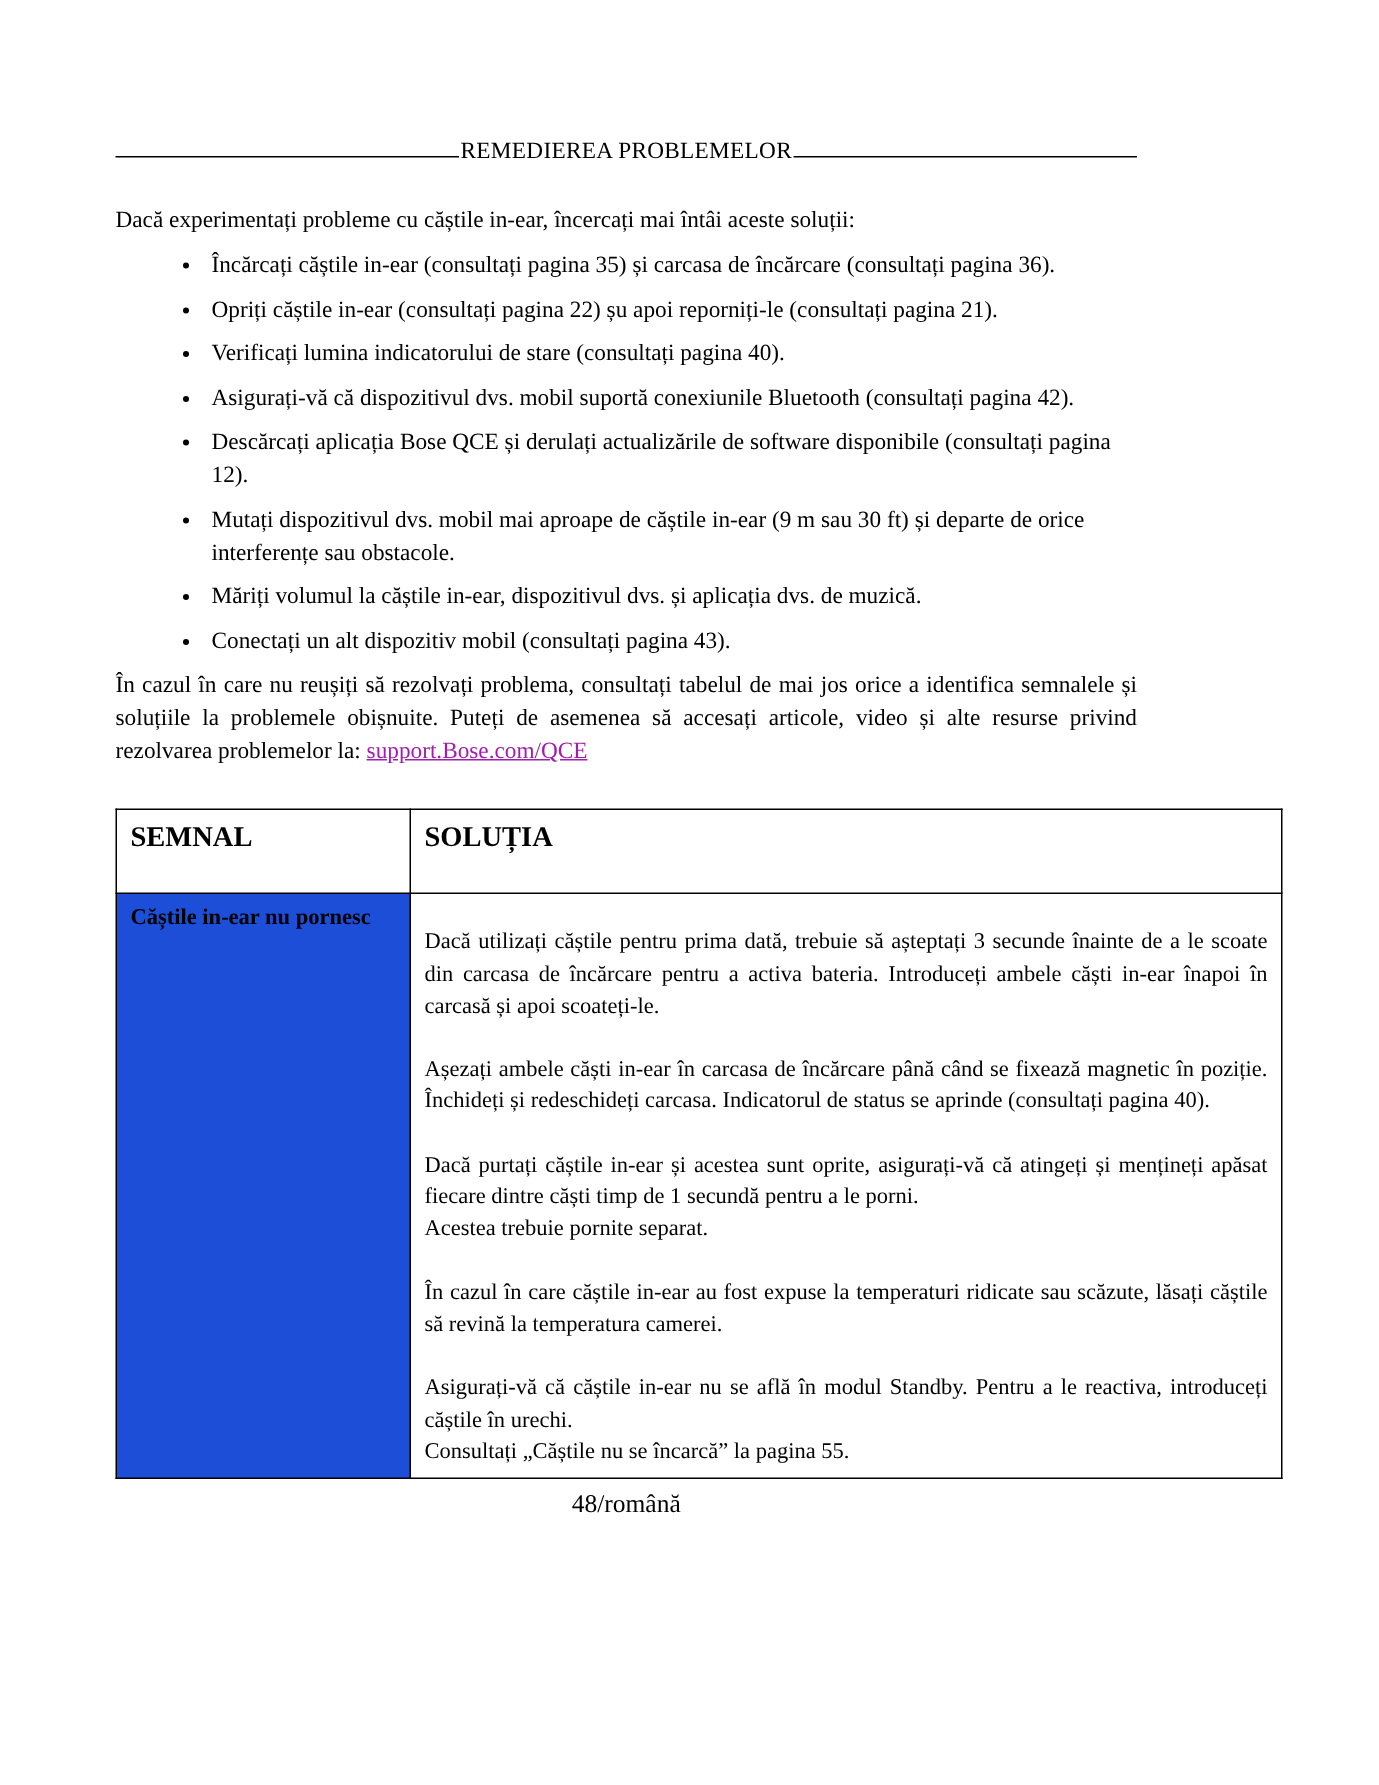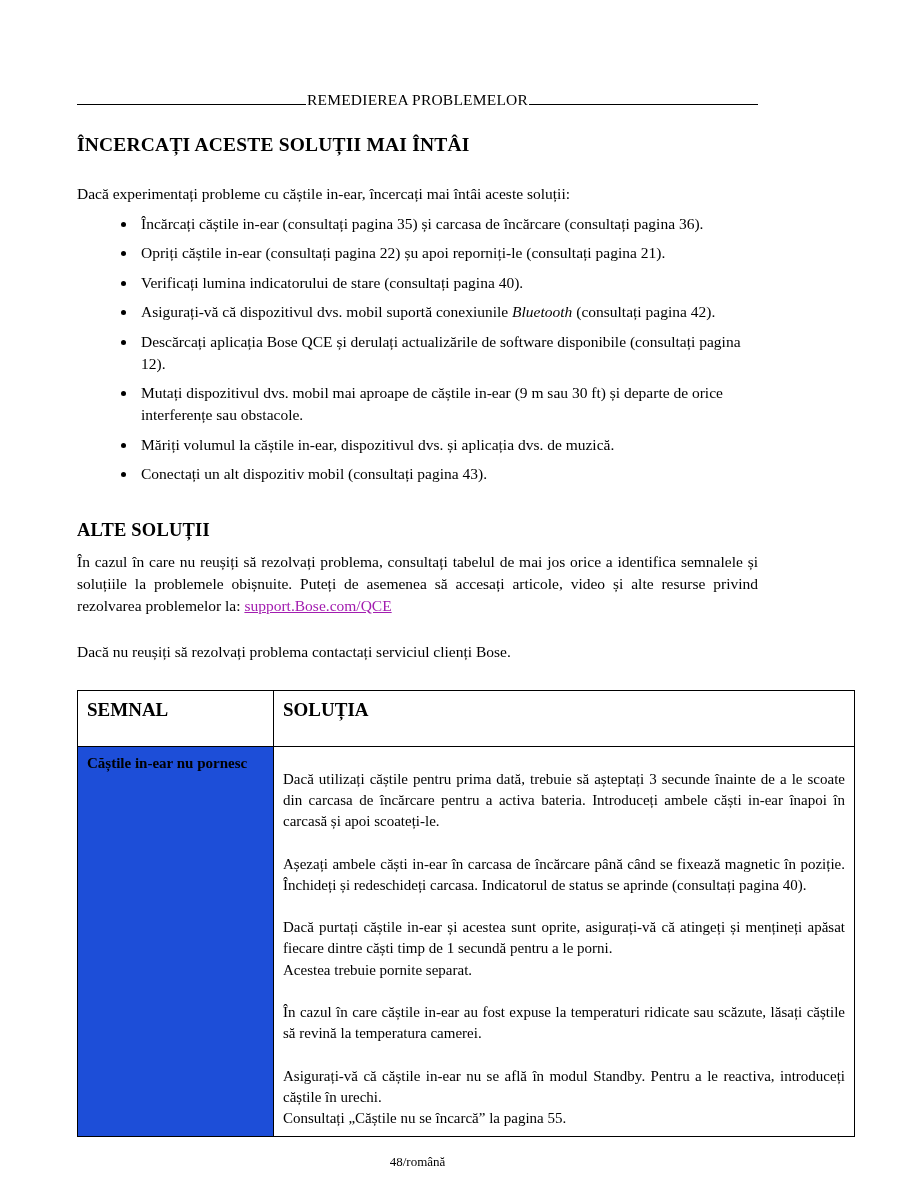--- a/index.html
+++ b/index.html
@@ -36,21 +36,21 @@
 
   ul.solutions-list {
     margin: 8px 0 0 0;
     padding: 0 0 0 60px;
   }
   ul.solutions-list li {
     margin: 0 0 7.5px 0;
     padding-left: 4px;
     max-width: 690px;
   }
-  .italic { font-style: italic; }
+  .italic { }
 
   h2.section-title {
     font-size: 18.5px;
     font-weight: bold;
     margin: 32px 0 0 0;
     letter-spacing: 0.2px;
   }
   .para { margin: 7px 0 0 0; }
   .justify { text-align: justify; }
   .spaced { margin-top: 24px; }
@@ -86,55 +86,52 @@
   td.solution-cell { padding-bottom: 4px; }
   .sol {
     margin: 16px 0 21px 0;
     text-align: justify;
     white-space: pre-line;
   }
   .sol:last-child { margin-bottom: 0; }
 
   .footer {
     text-align: center;
-    margin-top: 16px;
-    font-size: 13px;
+    margin-top: 5px;
+    font-size: 17px;
   }
 </style>
 </head>
 <body>
 
 <div class="page">
 
   <div class="header-rule">
     <span class="hr-seg"></span>
     <span class="hr-text">REMEDIEREA PROBLEMELOR</span>
     <span class="hr-seg"></span>
   </div>
 
-  <h1 class="doc-title">ÎNCERCAȚI ACESTE SOLUȚII MAI ÎNTÂI</h1>
 
   <p class="lead">Dacă experimentați probleme cu căștile in-ear, încercați mai întâi aceste soluții:</p>
 
   <ul class="solutions-list">
     <li>Încărcați căștile in-ear (consultați pagina 35) și carcasa de încărcare (consultați pagina 36).</li>
     <li>Opriți căștile in-ear (consultați pagina 22) șu apoi reporniți-le (consultați pagina 21).</li>
     <li>Verificați lumina indicatorului de stare (consultați pagina 40).</li>
     <li><span>Asigurați-vă că dispozitivul dvs. mobil suportă conexiunile </span><span class="italic">Bluetooth</span><span> (consultați pagina 42).</span></li>
     <li>Descărcați aplicația Bose QCE și derulați actualizările de software disponibile (consultați pagina 12).</li>
     <li>Mutați dispozitivul dvs. mobil mai aproape de căștile in-ear (9 m sau 30 ft) și departe de orice interferențe sau obstacole.</li>
     <li>Măriți volumul la căștile in-ear, dispozitivul dvs. și aplicația dvs. de muzică.</li>
     <li>Conectați un alt dispozitiv mobil (consultați pagina 43).</li>
   </ul>
 
-  <h2 class="section-title">ALTE SOLUȚII</h2>
 
   <p class="para justify"><span>În cazul în care nu reușiți să rezolvați problema, consultați tabelul de mai jos orice a identifica semnalele și soluțiile la problemele obișnuite. Puteți de asemenea să accesați articole, video și alte resurse privind rezolvarea problemelor la: </span><a class="doc-link">support.Bose.com/QCE</a></p>
 
-  <p class="para spaced">Dacă nu reușiți să rezolvați problema contactați serviciul clienți Bose.</p>
 
 
   <table class="signal-table">
     <colgroup>
       <col class="col-signal">
       <col class="col-solution">
     </colgroup>
     <thead>
       <tr>
         <th>SEMNAL</th>

